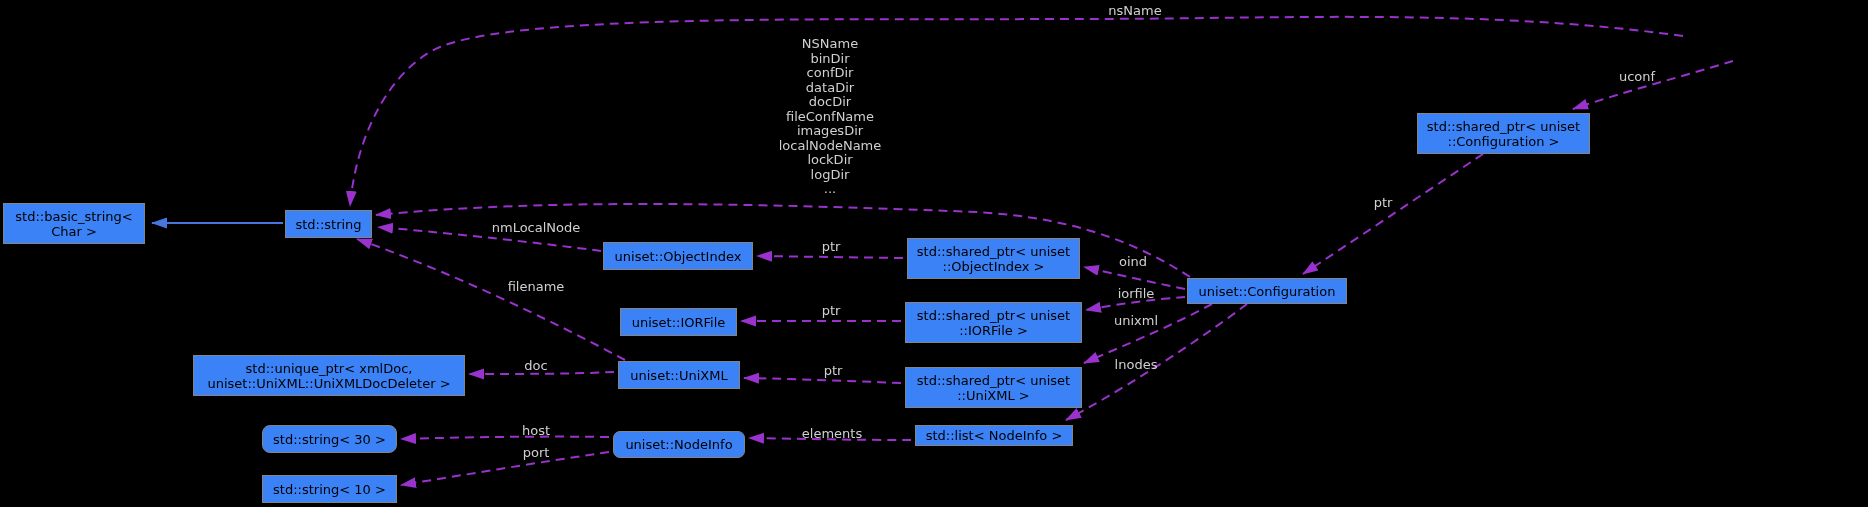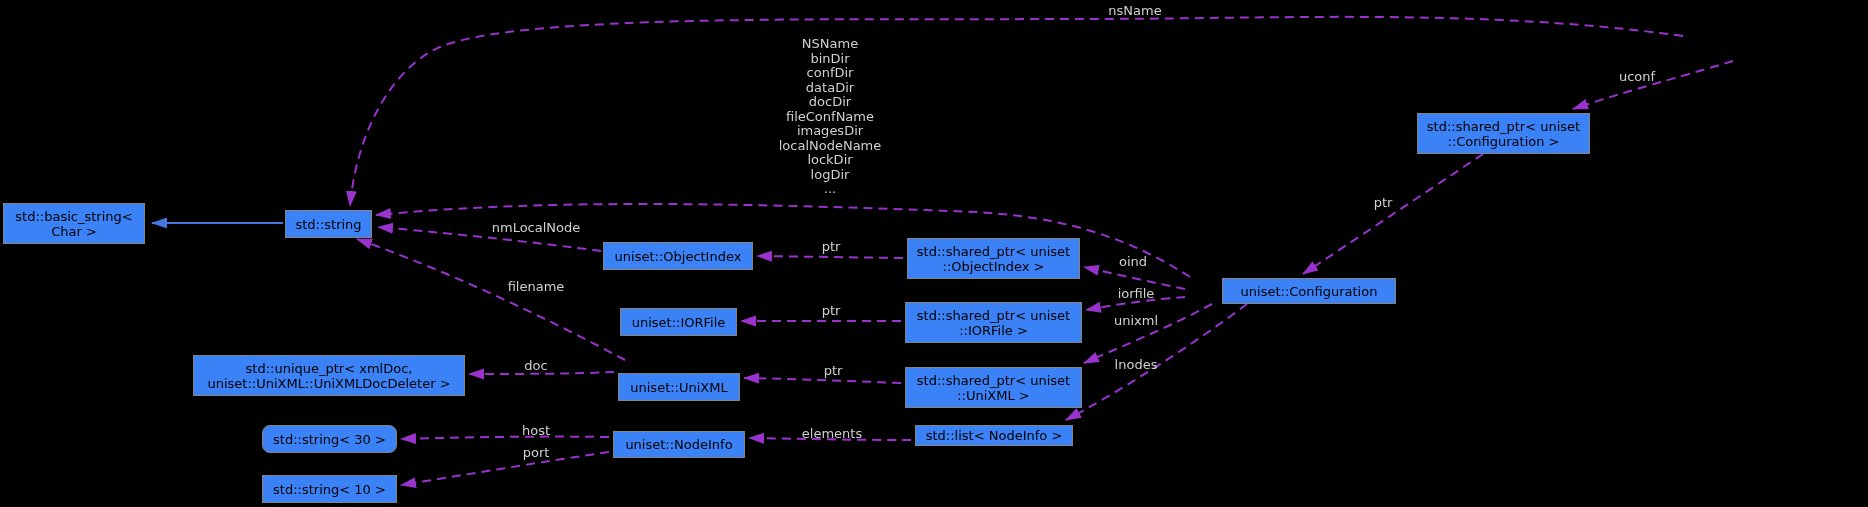--- a/index.html
+++ b/index.html
@@ -63,38 +63,38 @@
   <div class="node" style="left:3px; top:203px; width:142px; height:41px;">std::basic_string&lt;
 Char &gt;</div>
 
   <div class="node" style="left:285px; top:210px; width:87px; height:28px;">std::string</div>
 
   <div class="node" style="left:603px; top:242px; width:150px; height:28px;">uniset::ObjectIndex</div>
 
   <div class="node" style="left:907px; top:238px; width:173px; height:41px;">std::shared_ptr&lt; uniset
 ::ObjectIndex &gt;</div>
 
-  <div class="node" style="left:1187px; top:278px; width:174px; height:26px;margin-left:35px;">uniset::Configuration</div>
+  <div class="node" style="left:1187px; top:278px; width:160px; height:26px;">uniset::Configuration</div>
 
   <div class="node" style="left:620px; top:308px; width:117px; height:28px;">uniset::IORFile</div>
 
   <div class="node" style="left:905px; top:302px; width:177px; height:41px;">std::shared_ptr&lt; uniset
 ::IORFile &gt;</div>
 
   <div class="node" style="left:193px; top:355px; width:272px; height:41px;">std::unique_ptr&lt; xmlDoc,
 uniset::UniXML::UniXMLDocDeleter &gt;</div>
 
-  <div class="node" style="left:618px; top:361px; width:122px; height:28px;margin-top:12px;">uniset::UniXML</div>
+  <div class="node" style="left:618px; top:361px; width:122px; height:28px;">uniset::UniXML</div>
 
   <div class="node" style="left:905px; top:367px; width:177px; height:41px;">std::shared_ptr&lt; uniset
 ::UniXML &gt;</div>
 
   <div class="node" style="left:262px; top:425px; width:135px; height:28px;border-radius:8px;">std::string&lt; 30 &gt;</div>
 
-  <div class="node" style="left:613px; top:431px; width:132px; height:27px;">uniset::NodeInfo</div>
+  <div class="node" style="left:613px; top:431px; width:132px; height:27px;border-radius:7px;">uniset::NodeInfo</div>
 
   <div class="node" style="left:915px; top:425px; width:158px; height:21px;">std::list&lt; NodeInfo &gt;</div>
 
   <div class="node" style="left:262px; top:475px; width:135px; height:28px;">std::string&lt; 10 &gt;</div>
 
   <div class="elabel" style="left:1135px; top:4px;">nsName</div>
   <div class="elabel" style="left:1637px; top:70px;">uconf</div>
   <div class="elabel" style="left:1383px; top:196px;">ptr</div>
   <div class="elabel" style="left:830px; top:37px;">NSName
 binDir

